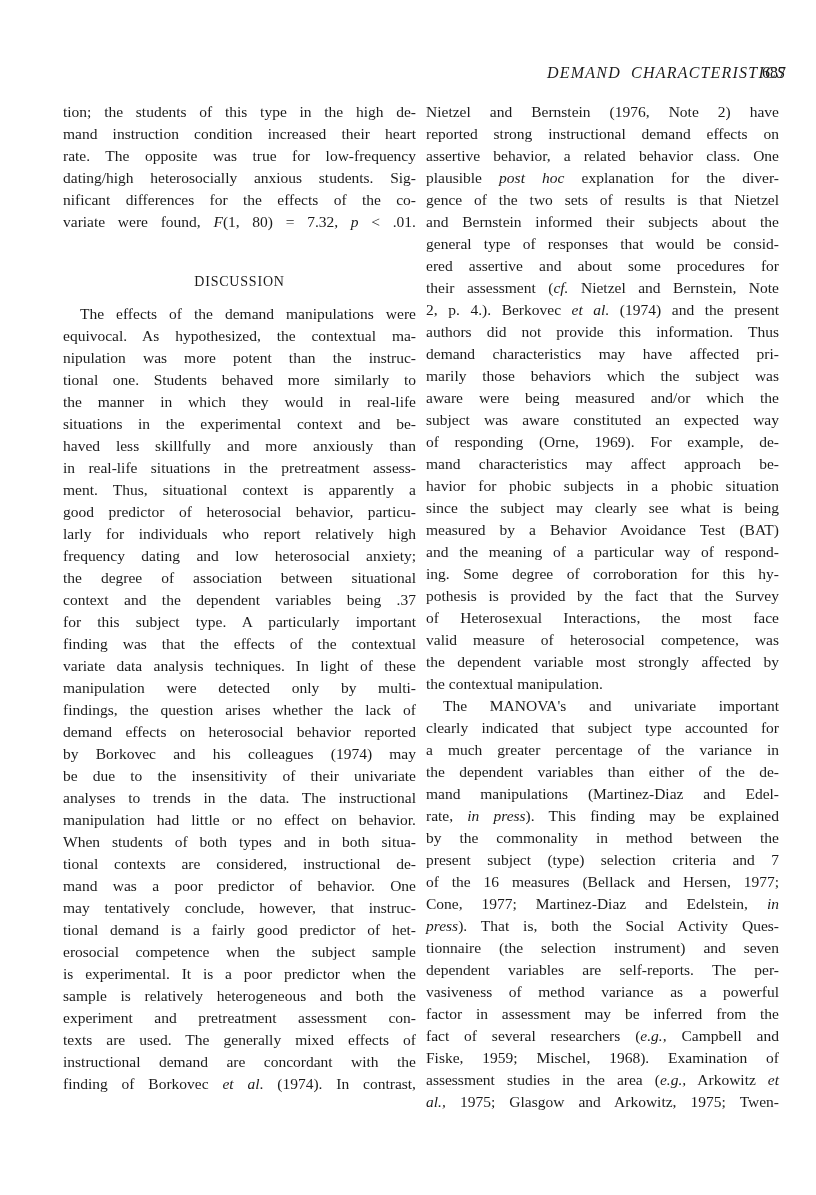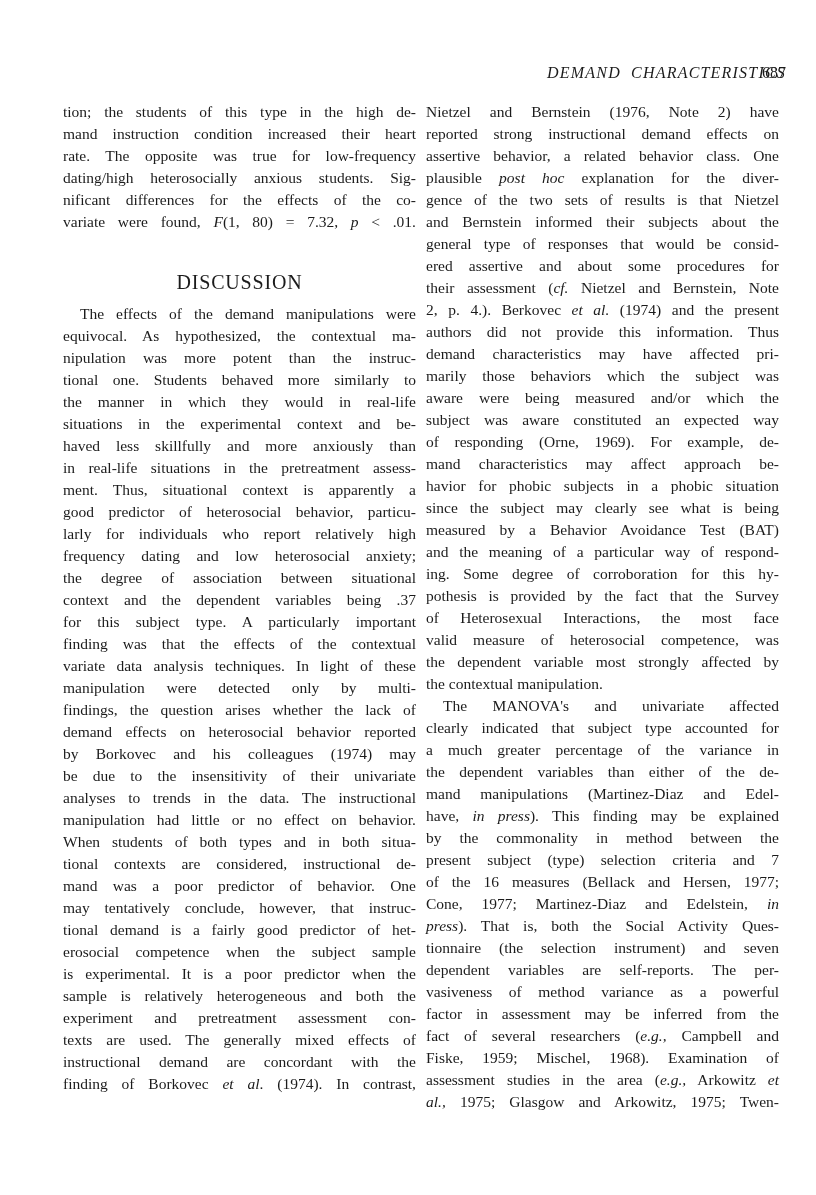--- a/index.html
+++ b/index.html
@@ -48,21 +48,21 @@
   }
   .line {
     text-align: justify;
     text-align-last: justify;
   }
   .line.noj { text-align-last: left; }
   .line.ind { text-indent: 17px; }
   .section-heading {
     text-align: center;
     letter-spacing: 0.8px;
-    font-size: 20px;
+    font-size: 14px;
     line-height: 22px;
     margin: 38px 0 10px 0;
   }
   i { font-style: italic; }
 </style>
 </head>
 <body>
 
 <div class="page">
   <div class="text-block">
@@ -144,26 +144,26 @@
             <div class="line"><span>measured by a Behavior Avoidance Test (BAT)</span></div>
             <div class="line"><span>and the meaning of a particular way of respond-</span></div>
             <div class="line"><span>ing. Some degree of corroboration for this hy-</span></div>
             <div class="line"><span>pothesis is provided by the fact that the Survey</span></div>
             <div class="line"><span>of Heterosexual Interactions, the most face</span></div>
             <div class="line"><span>valid measure of heterosocial competence, was</span></div>
             <div class="line"><span>the dependent variable most strongly affected by</span></div>
             <div class="line noj"><span>the contextual manipulation.</span></div>
           </div>
           <div class="para">
-            <div class="line ind"><span>The MANOVA's and univariate affected</span></div>
+            <div class="line ind"><span>The MANOVA's and univariate important</span></div>
             <div class="line"><span>clearly indicated that subject type accounted for</span></div>
             <div class="line"><span>a much greater percentage of the variance in</span></div>
             <div class="line"><span>the dependent variables than either of the de-</span></div>
             <div class="line"><span>mand manipulations (Martinez-Diaz and Edel-</span></div>
-            <div class="line"><span>have, </span><i>in press</i><span>). This finding may be explained</span></div>
+            <div class="line"><span>rate, </span><i>in press</i><span>). This finding may be explained</span></div>
             <div class="line"><span>by the commonality in method between the</span></div>
             <div class="line"><span>present subject (type) selection criteria and 7</span></div>
             <div class="line"><span>of the 16 measures (Bellack and Hersen, 1977;</span></div>
             <div class="line"><span>Cone, 1977; Martinez-Diaz and Edelstein, </span><i>in</i></div>
             <div class="line"><i>press</i><span>). That is, both the Social Activity Ques-</span></div>
             <div class="line"><span>tionnaire (the selection instrument) and seven</span></div>
             <div class="line"><span>dependent variables are self-reports. The per-</span></div>
             <div class="line"><span>vasiveness of method variance as a powerful</span></div>
             <div class="line"><span>factor in assessment may be inferred from the</span></div>
             <div class="line"><span>fact of several researchers (</span><i>e.g.,</i><span> Campbell and</span></div>

